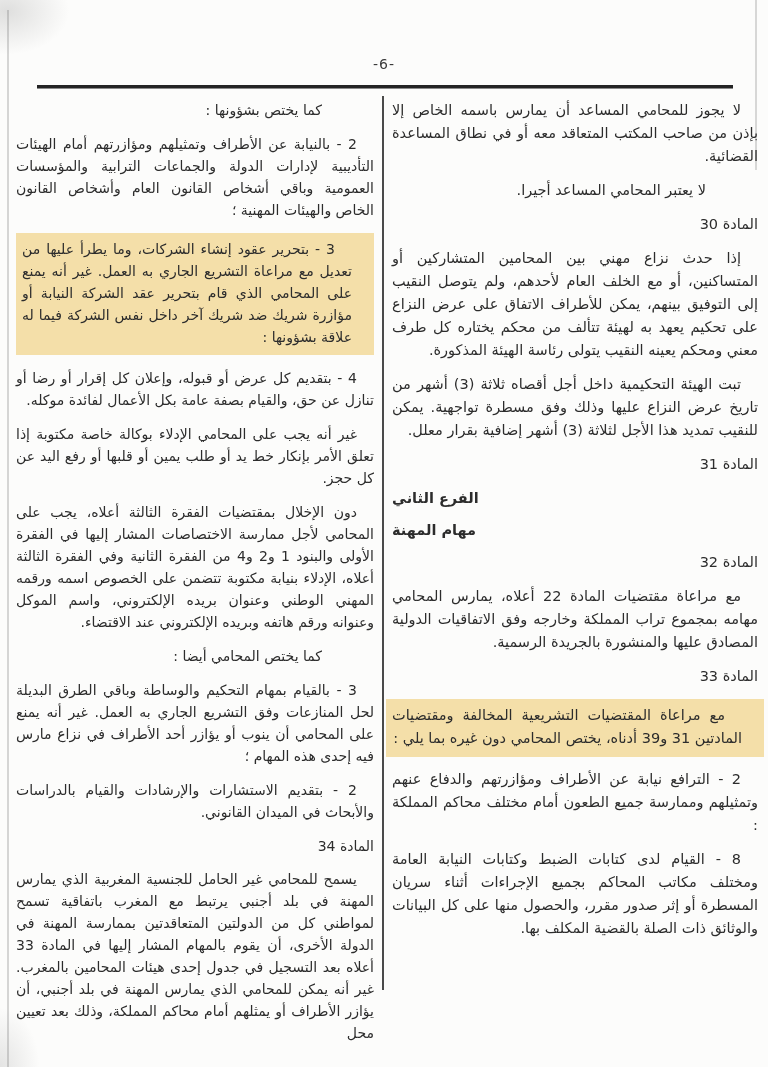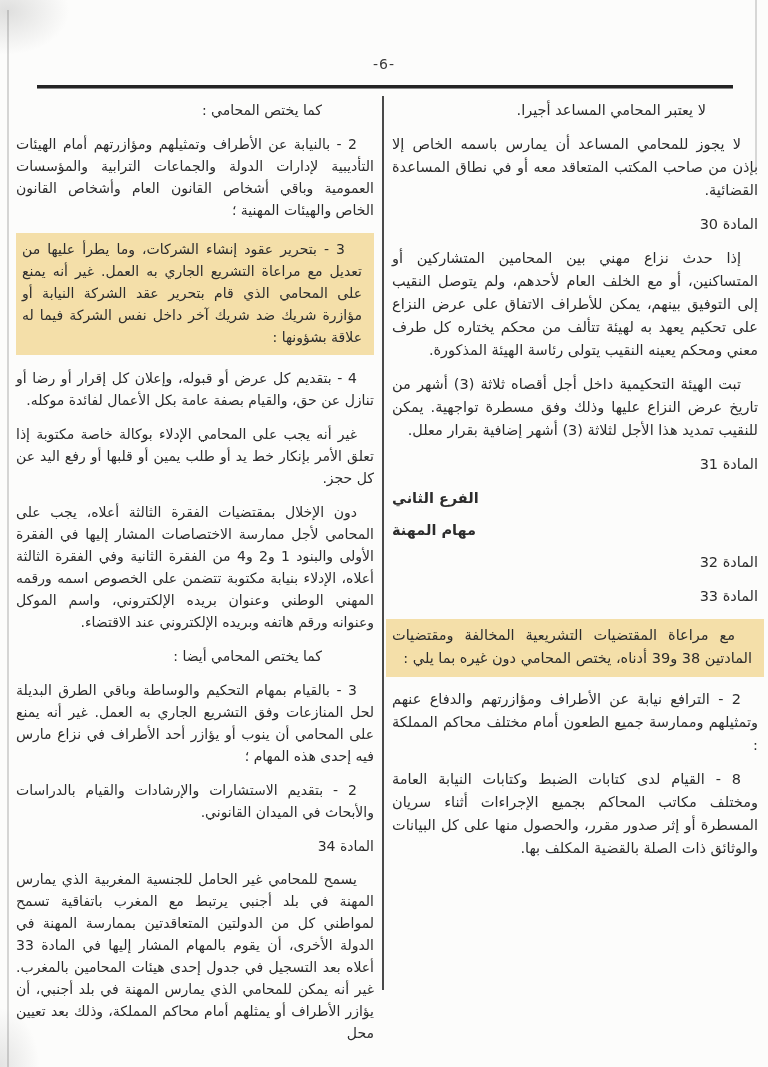--- a/index.html
+++ b/index.html
@@ -38,55 +38,56 @@
   .col-right{left:392px;top:99px;width:366px;font-size:14.5px;line-height:23px;}
   .col-left {left:16px; top:99px;width:358px;font-size:14px;  line-height:22px;}
 
   .para{margin:0 0 11px;text-indent:17px;}
   .col-left .para{margin:0 0 12px;}
   .para-indent{text-indent:52px;}
   .heading{margin:0 0 11px;text-indent:0;}
   .heading-bold{font-weight:bold;margin:0 0 9px;text-align:left;text-indent:0;}
   .highlight{
     background:#f4dfa9;
-    padding:5px 12px 7px 6px;margin:0 -6px 11px -6px;
+    padding:5px 22px 7px 6px;margin:0 -6px 11px -6px;
   }
   .col-left .highlight{margin-bottom:12px;}
 </style>
 </head>
 <body>
 
 <div class="page">
   <div class="corner-shade-tl"></div>
   <div class="corner-shade-bl"></div>
   <div class="edge-left"></div>
   <div class="edge-right"></div>
 
   <div class="page-number">-6-</div>
   <div class="top-rule"></div>
   <div class="column-divider"></div>
 
   <div class="col col-right">
+    <p class="para">لا يجوز للمحامي المساعد أن يمارس باسمه الخاص إلا بإذن من صاحب المكتب المتعاقد معه أو في نطاق المساعدة القضائية.</p>
     <p class="para para-indent">لا يعتبر المحامي المساعد أجيرا.</p>
-    <p class="para">لا يجوز للمحامي المساعد أن يمارس باسمه الخاص إلا بإذن من صاحب المكتب المتعاقد معه أو في نطاق المساعدة القضائية.</p>
     <p class="heading">المادة 30</p>
     <p class="para">إذا حدث نزاع مهني بين المحامين المتشاركين أو المتساكنين، أو مع الخلف العام لأحدهم، ولم يتوصل النقيب إلى التوفيق بينهم، يمكن للأطراف الاتفاق على عرض النزاع على تحكيم يعهد به لهيئة تتألف من محكم يختاره كل طرف معني ومحكم يعينه النقيب يتولى رئاسة الهيئة المذكورة.</p>
     <p class="para">تبت الهيئة التحكيمية داخل أجل أقصاه ثلاثة (3) أشهر من تاريخ عرض النزاع عليها وذلك وفق مسطرة تواجهية. يمكن للنقيب تمديد هذا الأجل لثلاثة (3) أشهر إضافية بقرار معلل.</p>
     <p class="heading">المادة 31</p>
     <p class="heading-bold">الفرع الثاني</p>
     <p class="heading-bold">مهام المهنة</p>
     <p class="heading">المادة 32</p>
+    <p class="para">مع مراعاة مقتضيات المادة 22 أعلاه، يمارس المحامي مهامه بمجموع تراب المملكة وخارجه وفق الاتفاقيات الدولية المصادق عليها والمنشورة بالجريدة الرسمية.</p>
     <p class="heading">المادة 33</p>
-    <p class="para highlight">مع مراعاة المقتضيات التشريعية المخالفة ومقتضيات المادتين 38 و39 أدناه، يختص المحامي دون غيره بما يلي :</p>
+    <p class="para highlight">مع مراعاة المقتضيات التشريعية المخالفة ومقتضيات المادتين 31 و39 أدناه، يختص المحامي دون غيره بما يلي :</p>
     <p class="para">2 - الترافع نيابة عن الأطراف ومؤازرتهم والدفاع عنهم وتمثيلهم وممارسة جميع الطعون أمام مختلف محاكم المملكة :</p>
     <p class="para">8 - القيام لدى كتابات الضبط وكتابات النيابة العامة ومختلف مكاتب المحاكم بجميع الإجراءات أثناء سريان المسطرة أو إثر صدور مقرر، والحصول منها على كل البيانات والوثائق ذات الصلة بالقضية المكلف بها.</p>
   </div>
 
   <div class="col col-left">
-    <p class="para para-indent">كما يختص المحامي :</p>
+    <p class="para para-indent">كما يختص بشؤونها :</p>
     <p class="para">2 - بالنيابة عن الأطراف وتمثيلهم ومؤازرتهم أمام الهيئات التأديبية لإدارات الدولة والجماعات الترابية والمؤسسات العمومية وباقي أشخاص القانون العام وأشخاص القانون الخاص والهيئات المهنية ؛</p>
     <p class="para highlight">3 - بتحرير عقود إنشاء الشركات، وما يطرأ عليها من تعديل مع مراعاة التشريع الجاري به العمل. غير أنه يمنع على المحامي الذي قام بتحرير عقد الشركة النيابة أو مؤازرة شريك ضد شريك آخر داخل نفس الشركة فيما له علاقة بشؤونها :</p>
     <p class="para">4 - بتقديم كل عرض أو قبوله، وإعلان كل إقرار أو رضا أو تنازل عن حق، والقيام بصفة عامة بكل الأعمال لفائدة موكله.</p>
     <p class="para">غير أنه يجب على المحامي الإدلاء بوكالة خاصة مكتوبة إذا تعلق الأمر بإنكار خط يد أو طلب يمين أو قلبها أو رفع اليد عن كل حجز.</p>
     <p class="para">دون الإخلال بمقتضيات الفقرة الثالثة أعلاه، يجب على المحامي لأجل ممارسة الاختصاصات المشار إليها في الفقرة الأولى والبنود 1 و2 و4 من الفقرة الثانية وفي الفقرة الثالثة أعلاه، الإدلاء بنيابة مكتوبة تتضمن على الخصوص اسمه ورقمه المهني الوطني وعنوان بريده الإلكتروني، واسم الموكل وعنوانه ورقم هاتفه وبريده الإلكتروني عند الاقتضاء.</p>
     <p class="para para-indent">كما يختص المحامي أيضا :</p>
     <p class="para">3 - بالقيام بمهام التحكيم والوساطة وباقي الطرق البديلة لحل المنازعات وفق التشريع الجاري به العمل. غير أنه يمنع على المحامي أن ينوب أو يؤازر أحد الأطراف في نزاع مارس فيه إحدى هذه المهام ؛</p>
     <p class="para">2 - بتقديم الاستشارات والإرشادات والقيام بالدراسات والأبحاث في الميدان القانوني.</p>
     <p class="heading">المادة 34</p>
     <p class="para">يسمح للمحامي غير الحامل للجنسية المغربية الذي يمارس المهنة في بلد أجنبي يرتبط مع المغرب باتفاقية تسمح لمواطني كل من الدولتين المتعاقدتين بممارسة المهنة في الدولة الأخرى، أن يقوم بالمهام المشار إليها في المادة 33 أعلاه بعد التسجيل في جدول إحدى هيئات المحامين بالمغرب. غير أنه يمكن للمحامي الذي يمارس المهنة في بلد أجنبي، أن يؤازر الأطراف أو يمثلهم أمام محاكم المملكة، وذلك بعد تعيين محل</p>

